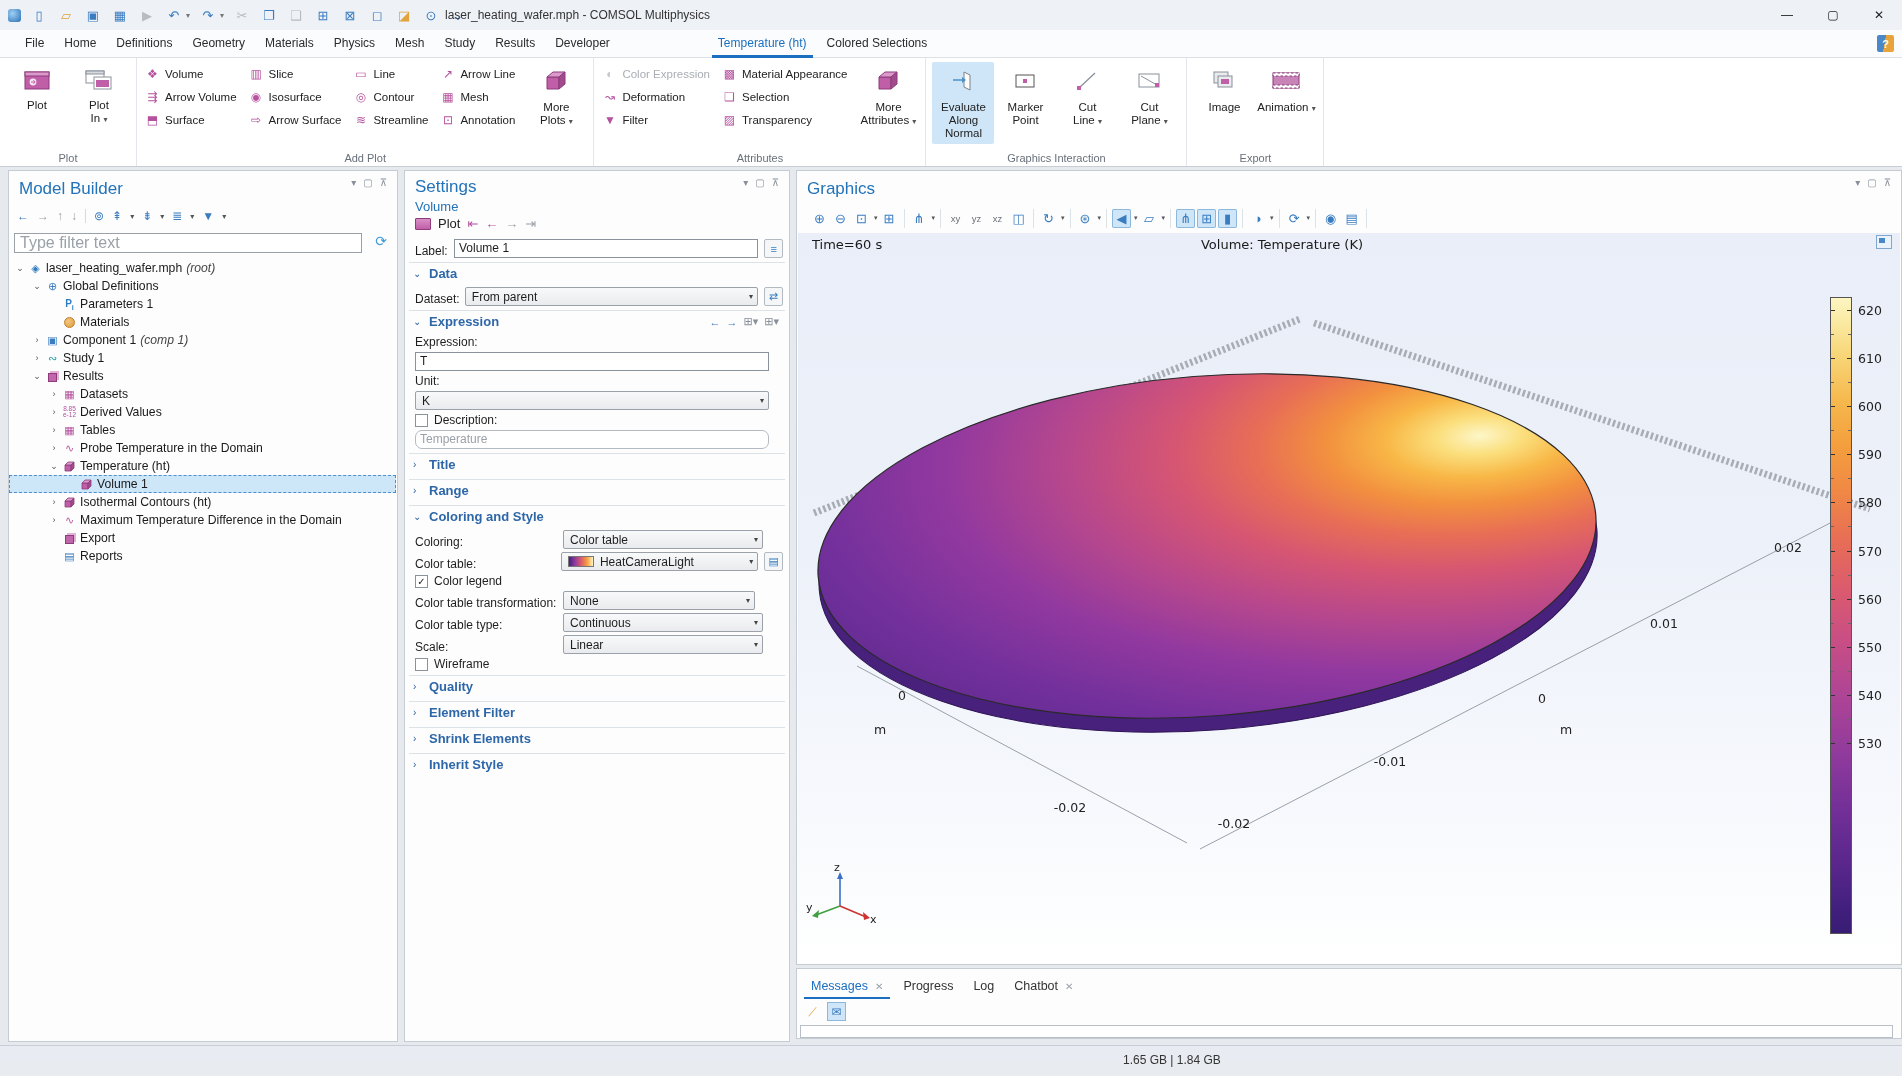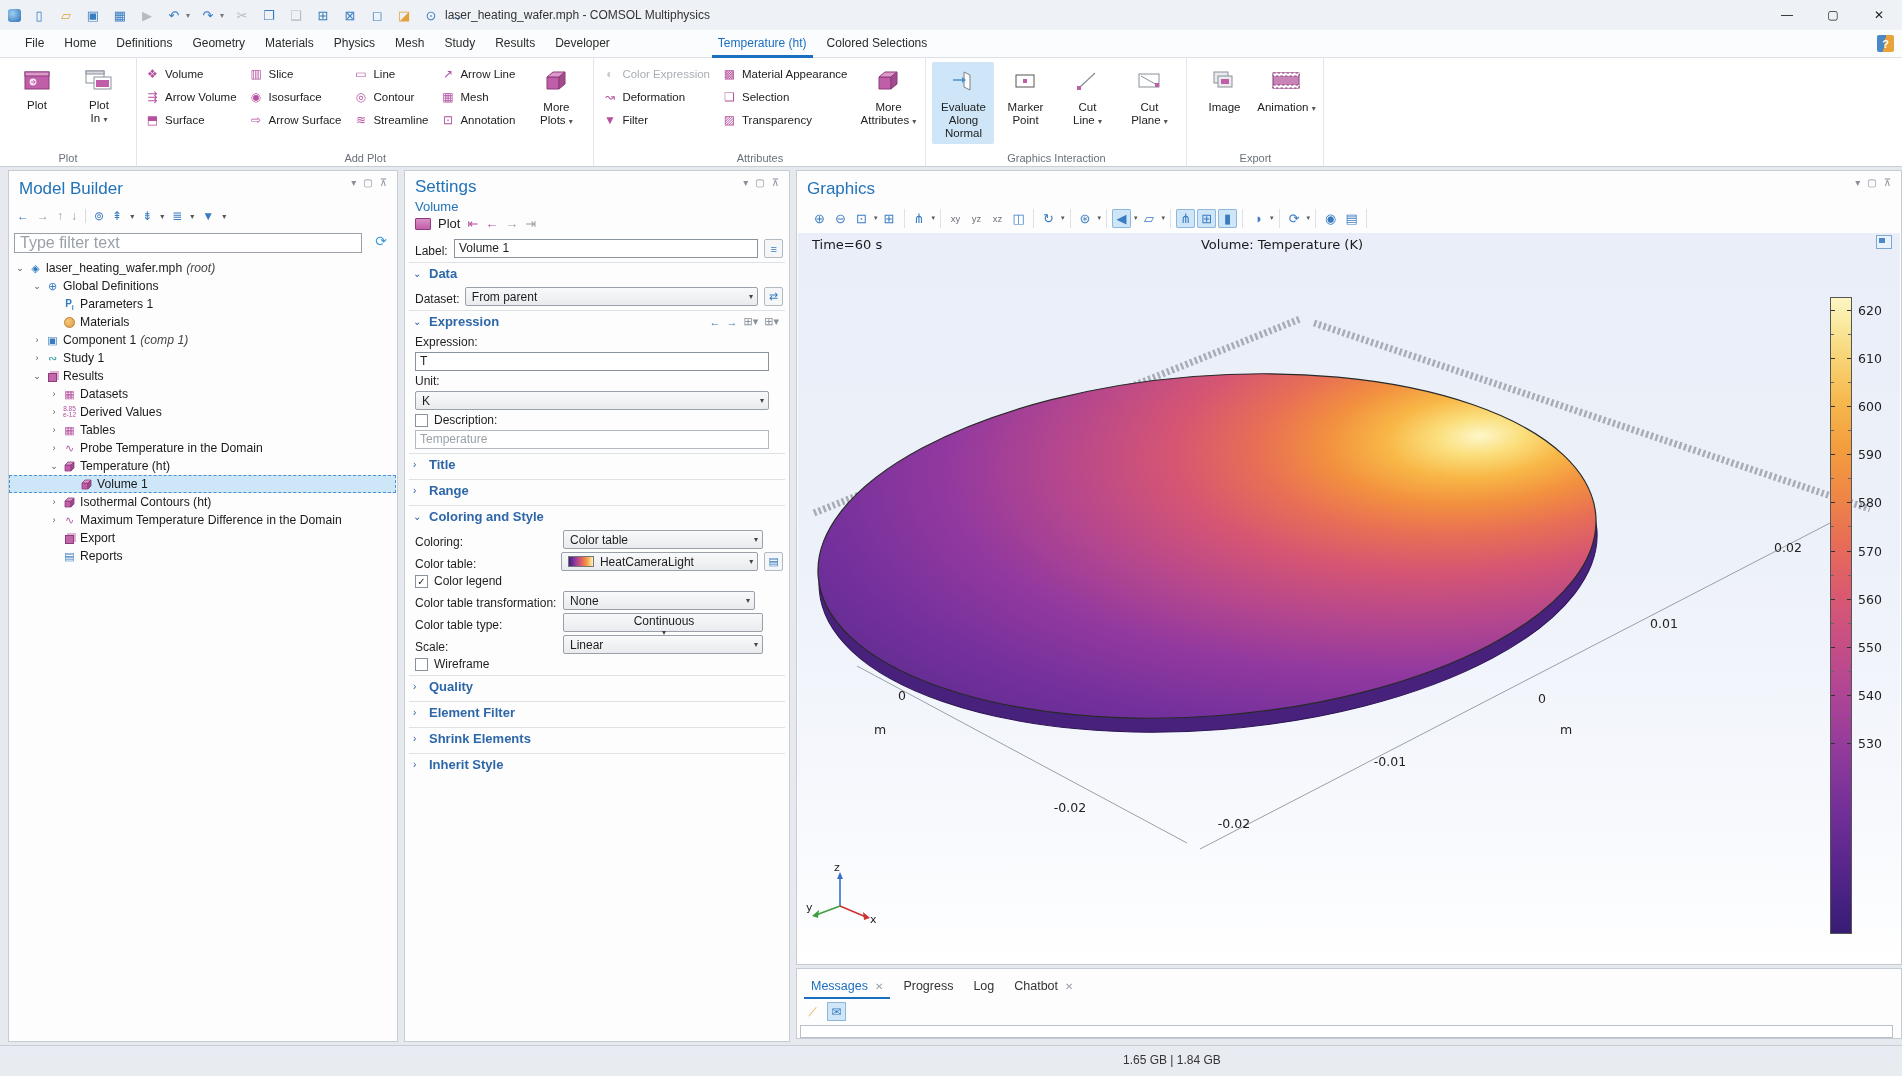--- a/index.html
+++ b/index.html
@@ -69,21 +69,21 @@
   #settings-panel { left:404px; top:3px; width:386px; height:872px; padding:6px 4px 0 4px; }
   #settings-panel .ptitle { margin-left:6px; }
   .sv-sub { margin:2px 0 2px 6px; font-size:13px; color:#2273b8; }
   .sv-toolbar { margin:2px 0 8px 6px; display:flex; align-items:center; gap:7px; font-size:13px; }
   .sv-toolbar .pw { width:16px; height:12px; background:linear-gradient(#d98fc6,#c05fa8); border:1px solid #8e3a7c; border-radius:1px; }
   .sv-toolbar .mg { color:#b5519e; }
   .sv-toolbar .gy { color:#9aa1a8; }
   .frow { display:flex; align-items:flex-end; margin:3px 2px 3px 6px; }
   .flabel { font-size:12px; color:#1e1e1e; }
   .tfield { height:19px; border:1px solid #8a929b; background:#fff; font-size:12px; line-height:17px; padding-left:4px; color:#1e1e1e; }
-  .tfield.gray { color:#9aa1a8; border-color:#b4bac1; }
+  .tfield.gray { color:#9aa1a8; border-color:#b4bac1;border-radius:7px; }
   .combo { height:19px; border:1px solid #9aa1a8; border-radius:2px; background:linear-gradient(#f8f9fa,#e9ebee); display:flex; align-items:center; padding:0 4px 0 6px; font-size:12px; color:#1e1e1e; }
   .combo .cval { flex:1; }
   .combo .carr { font-size:8px; color:#444; }
   .exticon { width:19px; height:19px; border:1px solid #b4bac1; border-radius:2px; background:#f4f6f8; display:inline-flex; align-items:center; justify-content:center; font-size:11px; color:#3a7cc0; margin-left:6px; }
   .shead { display:flex; align-items:center; gap:6px; height:22px; border-top:1px solid #dde2e7; margin-top:4px; padding-left:4px; }
   .shead .chev { font-size:10px; color:#2b5f9e; width:10px; }
   .shead .stxt { font-size:13px; font-weight:bold; color:#2e67a8; }
   .shead .hicons { margin-left:auto; margin-right:6px; display:flex; gap:6px; font-size:11px; color:#8a9099; align-items:center; }
   .cbx { width:13px; height:13px; border:1px solid #8a929b; background:#fff; display:inline-flex; align-items:center; justify-content:center; font-size:10px; color:#222; margin-right:6px; }
   .swatch { width:26px; height:11px; border:1px solid #777; background:linear-gradient(90deg,#42207e,#8f3a9c,#db5a6e,#f49f3d,#fdf5c2); margin-right:6px; }
@@ -623,21 +623,21 @@
     </div>
     <div class="frow">
       <span class="flabel" style="width:148px;">Color table transformation:</span>
       <div class="combo" style="width:192px;">
         <span class="cval">None</span>
           <span class="carr">▾</span>
       </div>
     </div>
     <div class="frow">
       <span class="flabel" style="width:148px;">Color table type:</span>
-      <div class="combo" style="width:200px;flex-direction:column;">
+      <div class="combo" style="width:200px;">
         <span class="cval">Continuous</span>
           <span class="carr">▾</span>
       </div>
     </div>
     <div class="frow">
       <span class="flabel" style="width:148px;">Scale:</span>
       <div class="combo" style="width:200px;">
         <span class="cval">Linear</span>
           <span class="carr">▾</span>
       </div>

